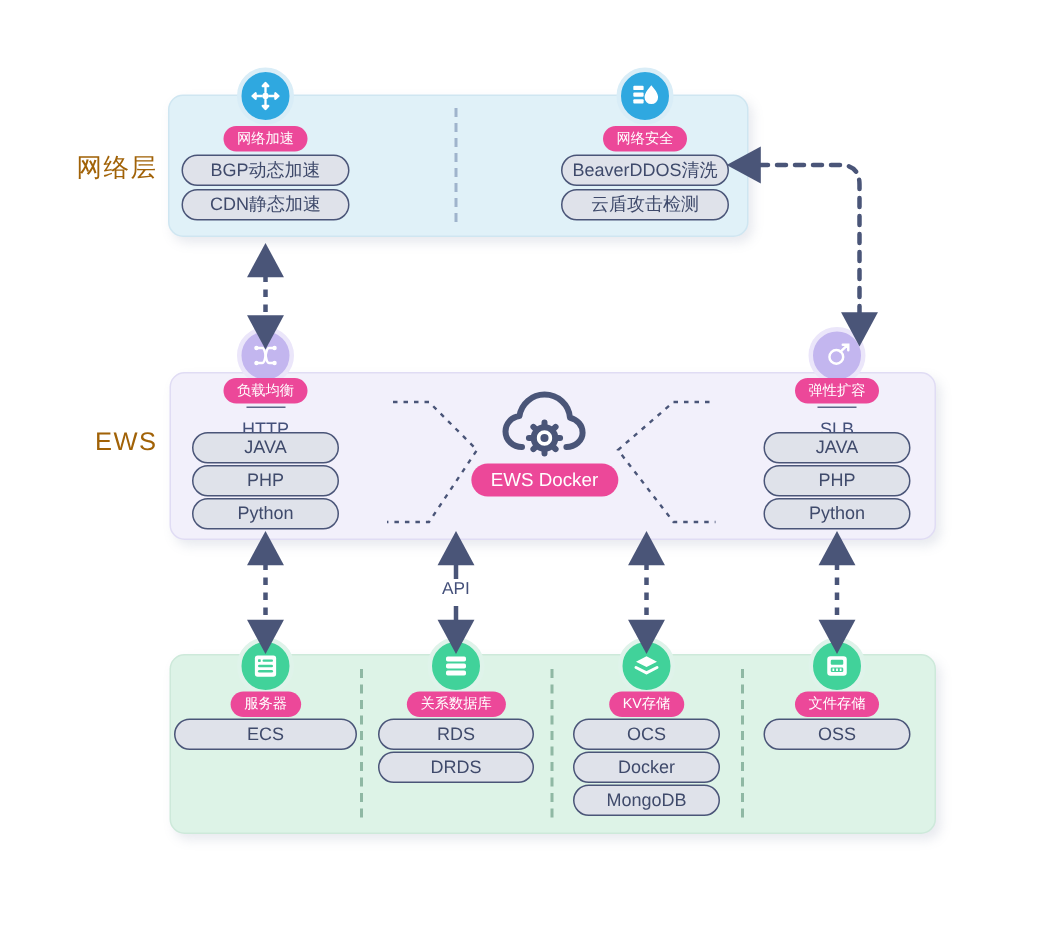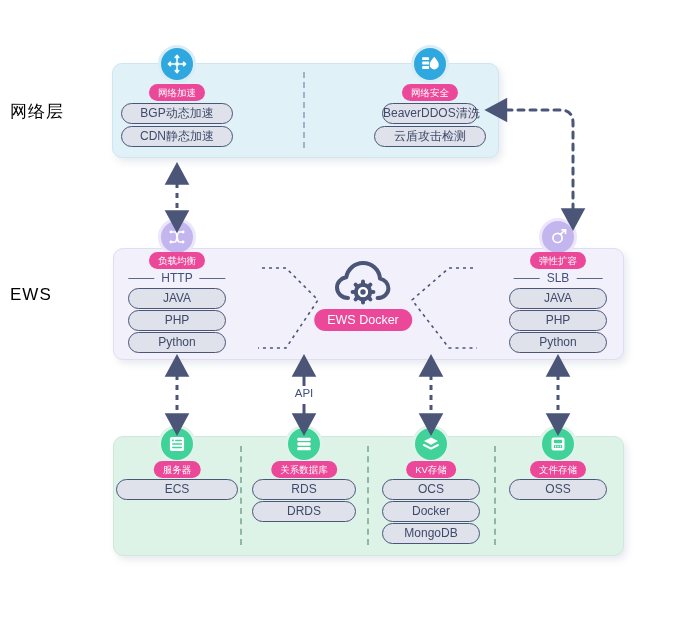--- a/index.html
+++ b/index.html
@@ -6,22 +6,22 @@
   body{
     width:700px;height:619px;position:relative;overflow:hidden;
     background:#ffffff;
     font-family:"Liberation Sans","DejaVu Sans",sans-serif;
     color:#3f4a6b;
   }
   .stage{position:absolute;left:0;top:0;width:700px;height:619px;}
 
   
   .row-label{
-    position:absolute;font-size:17px;letter-spacing:1px;color:#000000;
-    white-space:nowrap;text-align:left;
+    position:absolute;font-size:17px;letter-spacing:1px;color:#a16207;
+    white-space:nowrap;text-align:right;
   }
 
   
   .panel{
     position:absolute;border-radius:10px;
     box-shadow:3px 4px 7px rgba(120,130,160,.17);
   }
   .panel.net{background:#e0f1f8;border:1px solid #cfe6f1;}
   .panel.ews{background:#f2f0fb;border:1px solid #e0dcf4;}
   .panel.base{background:#ddf3e7;border:1px solid #cde9da;}
@@ -57,20 +57,21 @@
     background:#dfe2ea;border:1.6px solid #4a5578;
     color:#3f4a6b;font-size:12px;line-height:18px;text-align:center;
     white-space:nowrap;box-sizing:border-box;
     transform:translateX(-50%);
   }
 
   
   .proto{
     position:absolute;display:flex;align-items:center;gap:7px;
     transform:translateX(-50%);
+    flex-direction:column;
   }
   .proto .ln{width:26px;height:0;border-top:1.4px solid #5b6party;}
   .proto .ln{border-top:1.4px solid #5b6688;}
   .proto .txt{font-size:12px;color:#44507a;white-space:nowrap;}
 
   
   .docker-pill{
     position:absolute;height:22px;border-radius:11px;background:#ec4899;
     color:#fff;font-size:12.5px;line-height:22px;text-align:center;
     padding:0 13px;white-space:nowrap;transform:translateX(-50%);
@@ -109,21 +110,21 @@
 
   <div class="badge blue" style="left:411px;top:45px;">
     <svg width="22" height="22" viewBox="0 0 24 24">
       <rect x="3.5" y="4.5" width="7.5" height="3.2" rx="0.7" fill="#ffffff"></rect>
       <rect x="3.5" y="9.4" width="7.5" height="3.2" rx="0.7" fill="#ffffff"></rect>
       <rect x="3.5" y="14.3" width="7.5" height="3.2" rx="0.7" fill="#ffffff"></rect>
       <path d="M16.6 4.2c3.4 3.9 4.9 6.3 4.9 8.8a4.9 4.9 0 0 1-9.8 0c0-2.5 1.5-4.9 4.9-8.8z" fill="#ffffff"></path>
     </svg>
   </div>
   <div class="pill" style="left:430px;top:84px;">网络安全</div>
-  <div class="chip" style="left:430px;top:103px;width:96px;">BeaverDDOS清洗</div>
+  <div class="chip" style="left:430px;top:103px;width:112px;">BeaverDDOS清洗</div>
   <div class="chip" style="left:430px;top:126px;width:112px;">云盾攻击检测</div>
 
   <div class="panel ews" style="left:113px;top:248px;width:509px;height:110px;"></div>
 
   <div class="badge purple" style="left:158px;top:218px;">
     <svg width="22" height="22" viewBox="0 0 24 24" fill="none" stroke="#ffffff" stroke-width="1.8" stroke-linecap="round">
       <path d="M6.5 6.5h3.2c3 0 1.8 11 4.8 11h3.2"></path>
       <path d="M6.5 17.5h3.2c3 0 1.8-11 4.8-11h3.2"></path>
       <circle cx="5.4" cy="6.5" r="1.6" fill="#ffffff" stroke="none"></circle>
       <circle cx="5.4" cy="17.5" r="1.6" fill="#ffffff" stroke="none"></circle>

